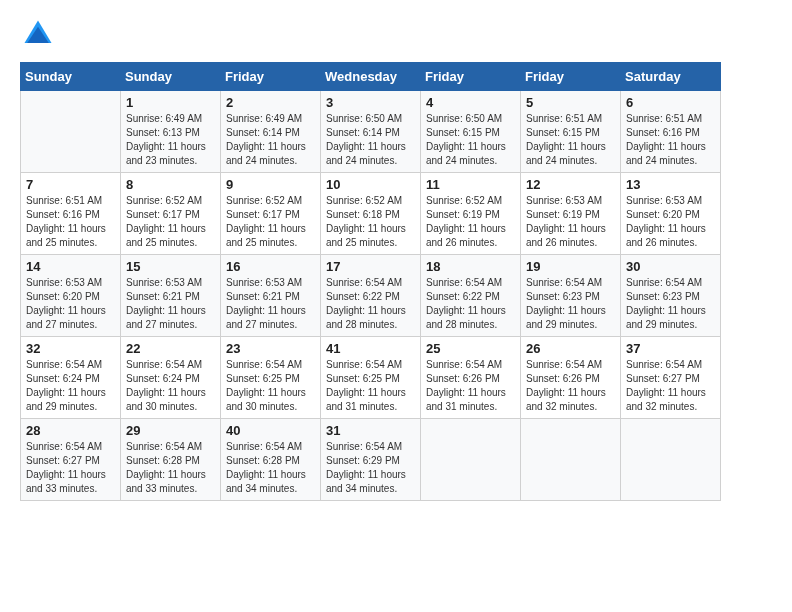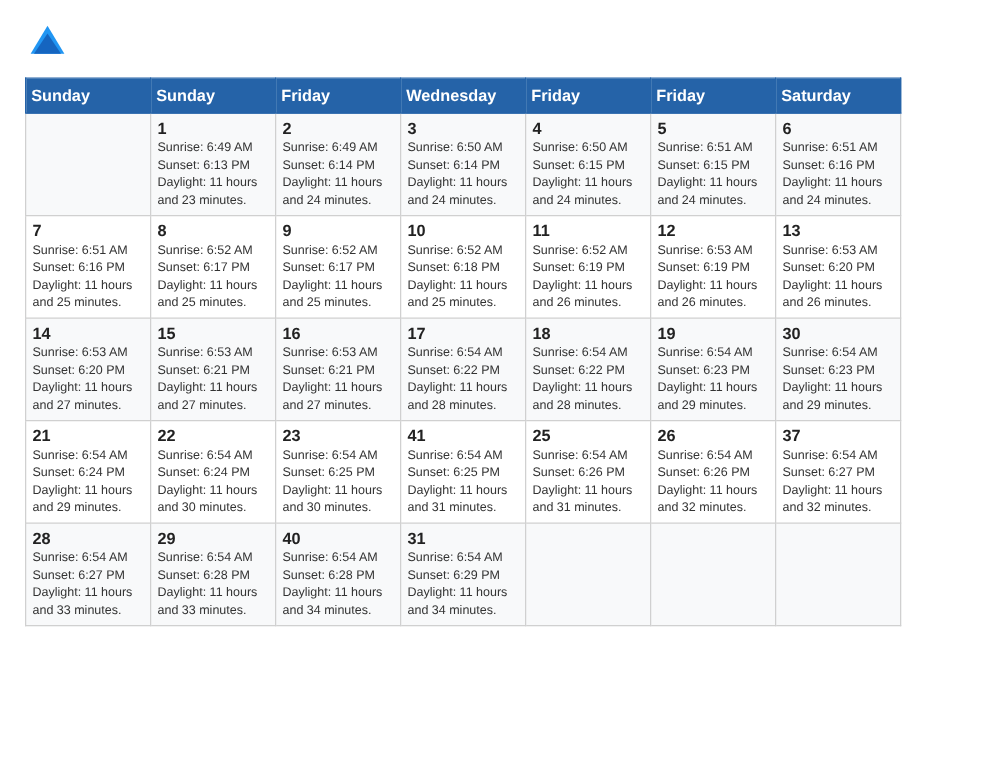--- a/index.html
+++ b/index.html
@@ -269,21 +269,21 @@
           <td>
             <span class="day-num">30</span>
             <div class="day-info" style="white-space: pre-line;">Sunrise: 6:54 AM
 Sunset: 6:23 PM
 Daylight: 11 hours
 and 29 minutes.</div>
           </td>
         </tr>
         <tr>
           <td>
-            <span class="day-num">21</span>
+            <span class="day-num">32</span>
             <div class="day-info" style="white-space: pre-line;">Sunrise: 6:54 AM
 Sunset: 6:24 PM
 Daylight: 11 hours
 and 29 minutes.</div>
           </td>
           <td>
             <span class="day-num">22</span>
             <div class="day-info" style="white-space: pre-line;">Sunrise: 6:54 AM
 Sunset: 6:24 PM
 Daylight: 11 hours

